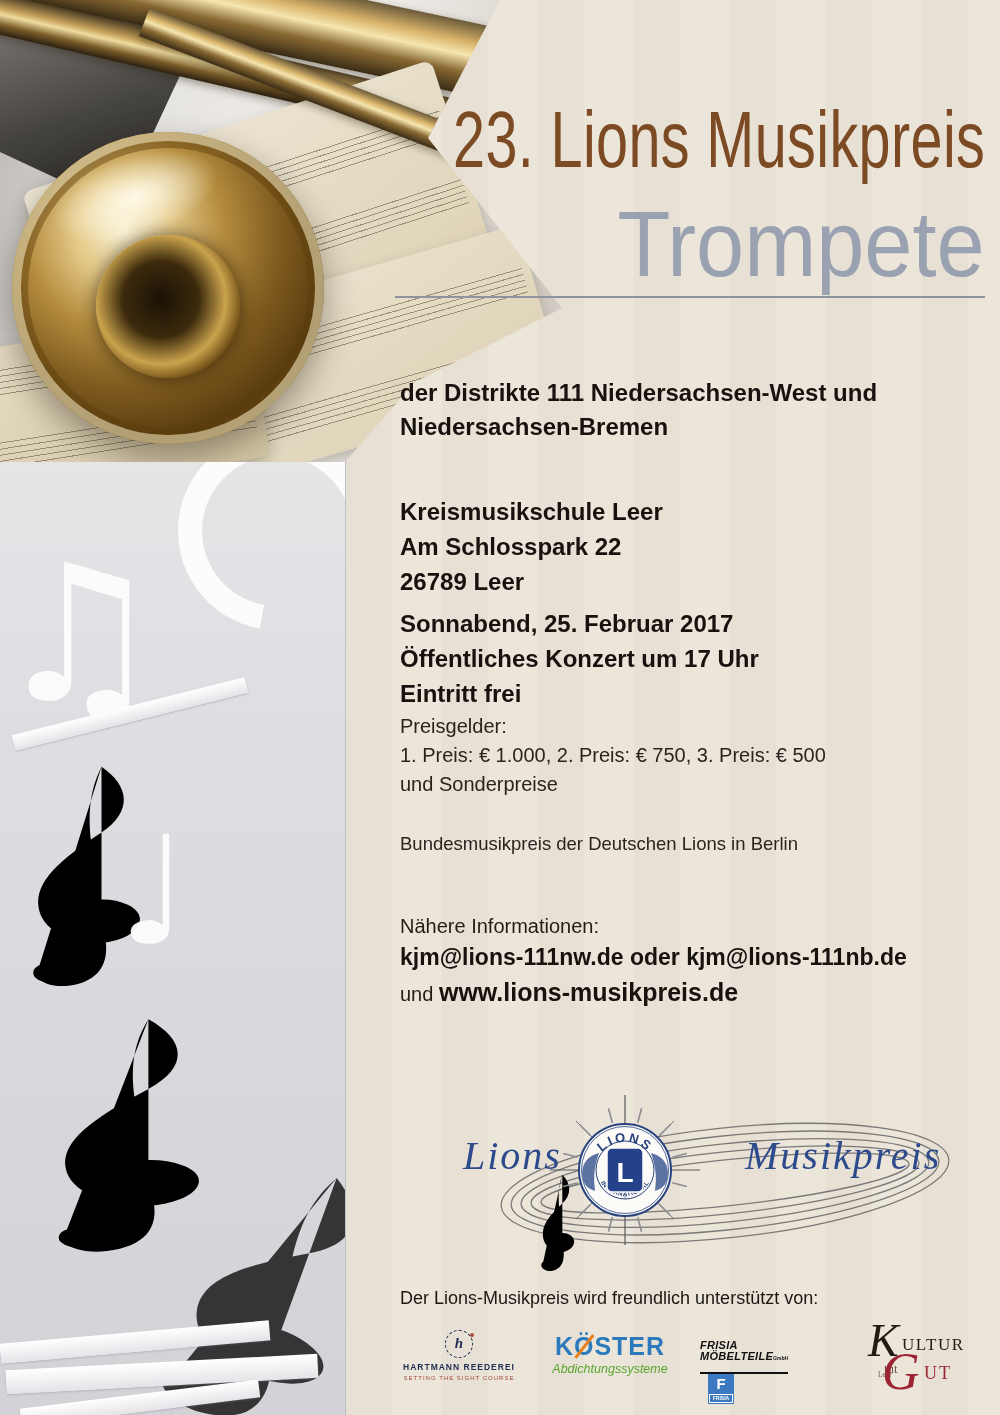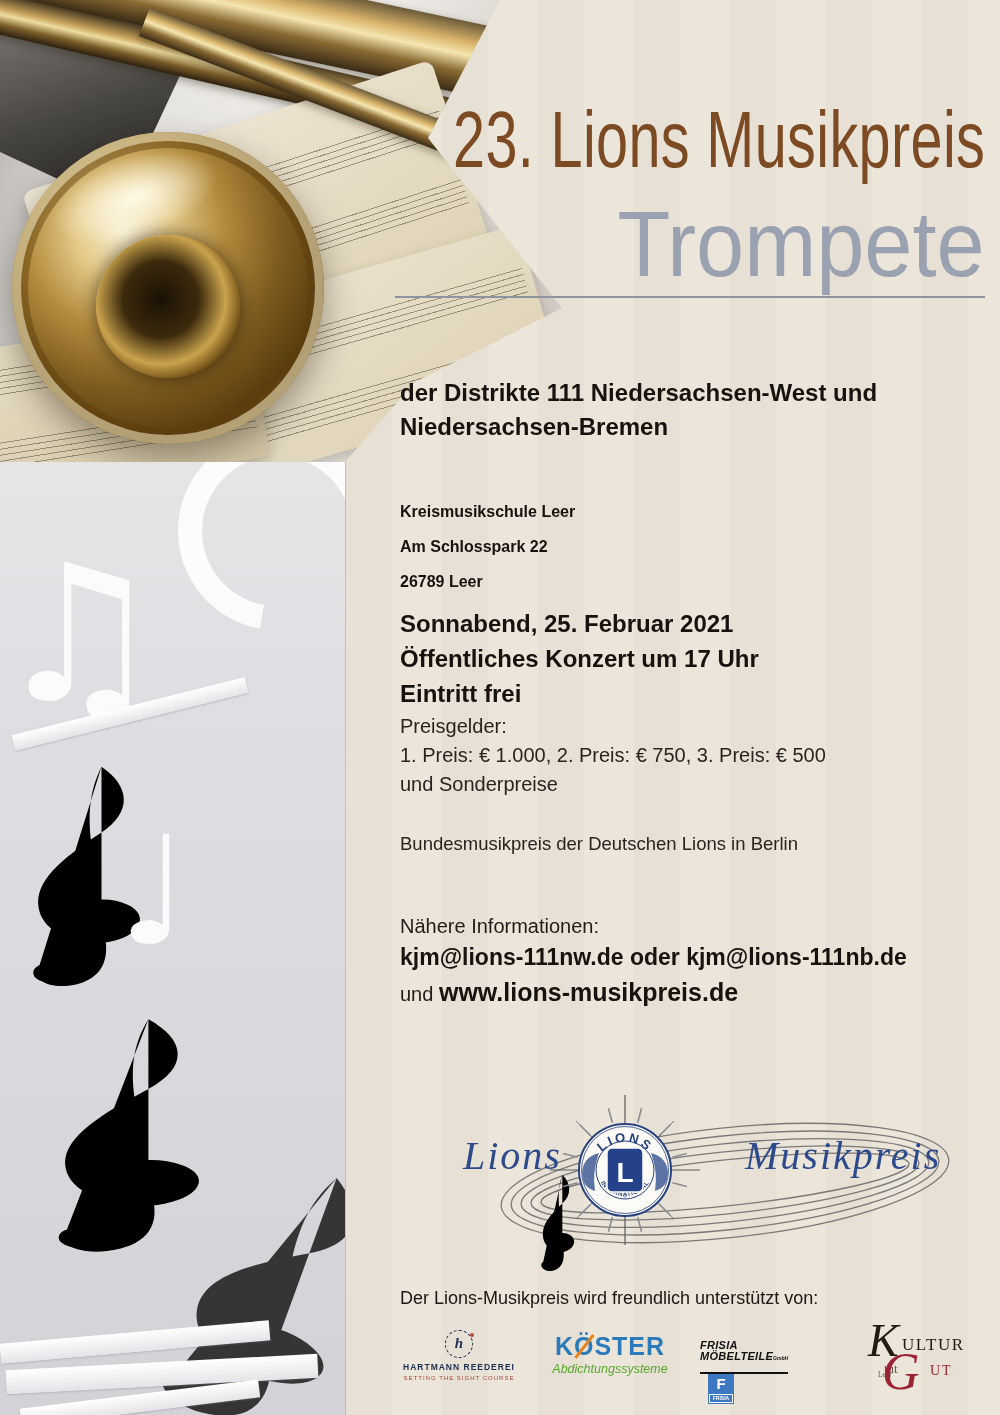--- a/index.html
+++ b/index.html
@@ -67,21 +67,21 @@
     box-shadow:0 0 18px rgba(20,12,2,.6);}
   
   .title{position:absolute;right:15px;top:100px;z-index:4;line-height:1;font-size:80px;
     color:#7c4a23;letter-spacing:.5px;transform:scaleX(.72);transform-origin:right center;white-space:nowrap;}
   .subtitle{position:absolute;right:15px;top:198px;z-index:4;line-height:1;font-size:93px;
     color:#9aa1b0;transform:scaleX(.93);transform-origin:right center;white-space:nowrap;}
   .rule{position:absolute;left:395px;top:296px;width:590px;height:2px;background:#8e939e;z-index:4;}
   
   .txt{position:absolute;left:400px;z-index:4;white-space:pre-line;}
   .districts{top:376px;width:480px;font-weight:bold;font-size:24px;line-height:34px;text-align:left;}
-  .venue{top:494px;font-weight:bold;font-size:16px;line-height:35px;}
+  .venue{top:494px;font-weight:bold;font-size:24px;line-height:35px;}
   .event{top:606px;font-weight:bold;font-size:24px;line-height:35px;}
   .prizes{top:712px;font-size:20px;line-height:29px;color:#2a241e;}
   .qual{top:802px;font-size:18.5px;line-height:28px;color:#2a241e;}
   .info-label{top:915px;font-size:20px;color:#241d17;}
   .emails{top:944px;font-weight:bold;font-size:23px;}
   .site{top:978px;font-size:20px;color:#241d17;}
   .site b{font-size:25px;color:#18120e;}
   
   .logo-word{position:absolute;z-index:5;font-family:"Liberation Serif",serif;font-style:italic;
     font-size:40px;color:#2c4a8c;letter-spacing:2px;top:1136px;line-height:1;}
@@ -113,21 +113,21 @@
     display:flex;flex-direction:column;justify-content:space-between;padding:1px;box-sizing:border-box;}
   .f-letter{color:#fff;font-weight:bold;font-size:15px;line-height:18px;}
   .f-chip{border:1px solid #fff;color:#fff;font-size:5px;font-weight:bold;line-height:7px;}
   .kulturgut{left:860px;top:1320px;width:112px;height:88px;font-family:"Liberation Serif",serif;}
   .kulturgut span{position:absolute;line-height:1;}
   .kg-k{left:8px;top:-2px;font-size:46px;font-style:italic;color:#241a12;}
   .kg-ultur{left:42px;top:16px;font-size:17px;letter-spacing:1.5px;color:#241a12;}
   .kg-tut{left:24px;top:42px;font-size:13px;color:#6b5a4a;}
   .kg-leer{left:18px;top:51px;font-size:7.5px;color:#6b5a4a;}
   .kg-g{left:22px;top:26px;font-size:52px;font-style:italic;color:#9c2333;}
-  .kg-ut{left:70px;top:44px;font-size:14px;letter-spacing:2px;color:#9c2333;}
+  .kg-ut{left:64px;top:44px;font-size:18px;letter-spacing:2px;color:#9c2333;}
   .hiddendefs{position:absolute;width:0;height:0;overflow:hidden;}
 </style>
 </head>
 <body>
 
 <svg class="hiddendefs" aria-hidden="true">
   <defs>
     <symbol id="clefsym" viewBox="0 0 100 240" preserveAspectRatio="none">
       <path d="M58 10 C74 28 76 52 58 72 C34 98 20 118 22 142 C24 166 44 180 62 175 C80 170 86 150 73 140 C60 130 42 136 42 152 C42 162 50 168 58 167"></path>
       <path d="M58 10 C52 30 50 50 52 80 L60 170 C63 196 56 212 40 216 C28 219 18 210 22 200"></path>
@@ -168,21 +168,21 @@
 </div>
 
 <div class="title">23. Lions Musikpreis</div>
 <div class="subtitle">Trompete</div>
 <div class="rule"></div>
 
 <div class="txt districts"><span>der Distrikte 111 Niedersachsen-West und</span><br><span>Niedersachsen-Bremen</span></div>
 
 <div class="txt venue"><span>Kreismusikschule Leer</span><br><span>Am Schlosspark 22</span><br><span>26789 Leer</span></div>
 
-<div class="txt event"><span>Sonnabend, 25. Februar 2021</span><br><span>Öffentliches Konzert um 17 Uhr</span><br><span>Eintritt frei</span></div>
+<div class="txt event"><span>Sonnabend, 25. Februar 2017</span><br><span>Öffentliches Konzert um 17 Uhr</span><br><span>Eintritt frei</span></div>
 
 <div class="txt prizes"><span>Preisgelder:</span><br><span>1. Preis: € 1.000, 2. Preis: € 750, 3. Preis: € 500</span><br><span>und Sonderpreise</span></div>
 
 <div class="txt qual"><br><span>Bundesmusikpreis der Deutschen Lions in Berlin</span></div>
 
 <div class="txt info-label">Nähere Informationen:</div>
 <div class="txt emails">kjm@lions-111nw.de oder kjm@lions-111nb.de</div>
 <div class="txt site"><span>und </span><b>www.lions-musikpreis.de</b></div>
 
 <div class="logo-word lions-word">Lions</div>

